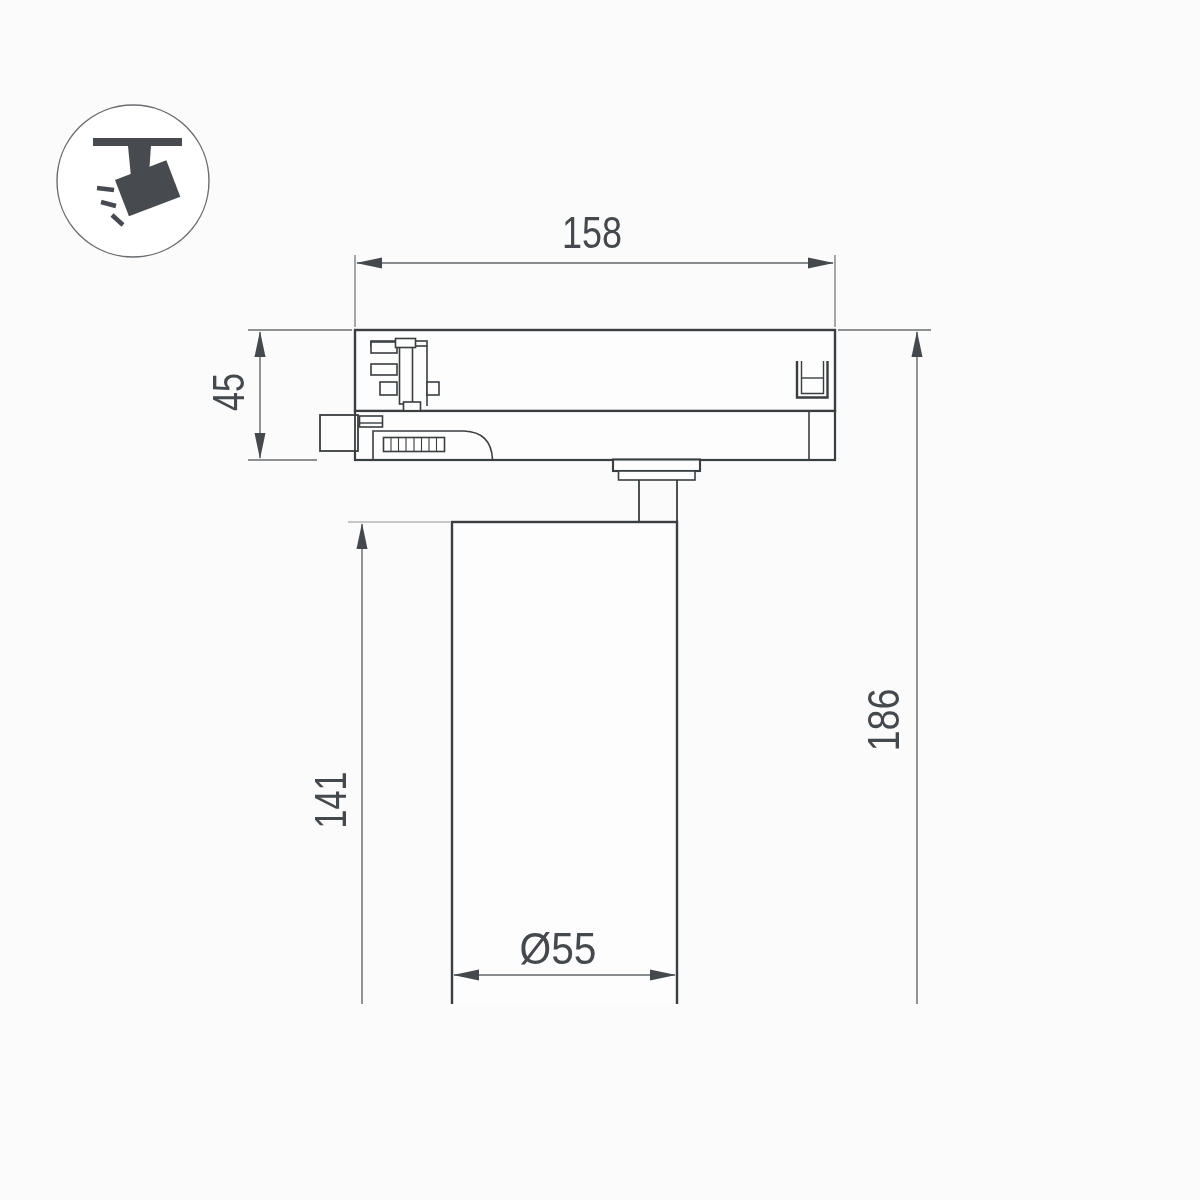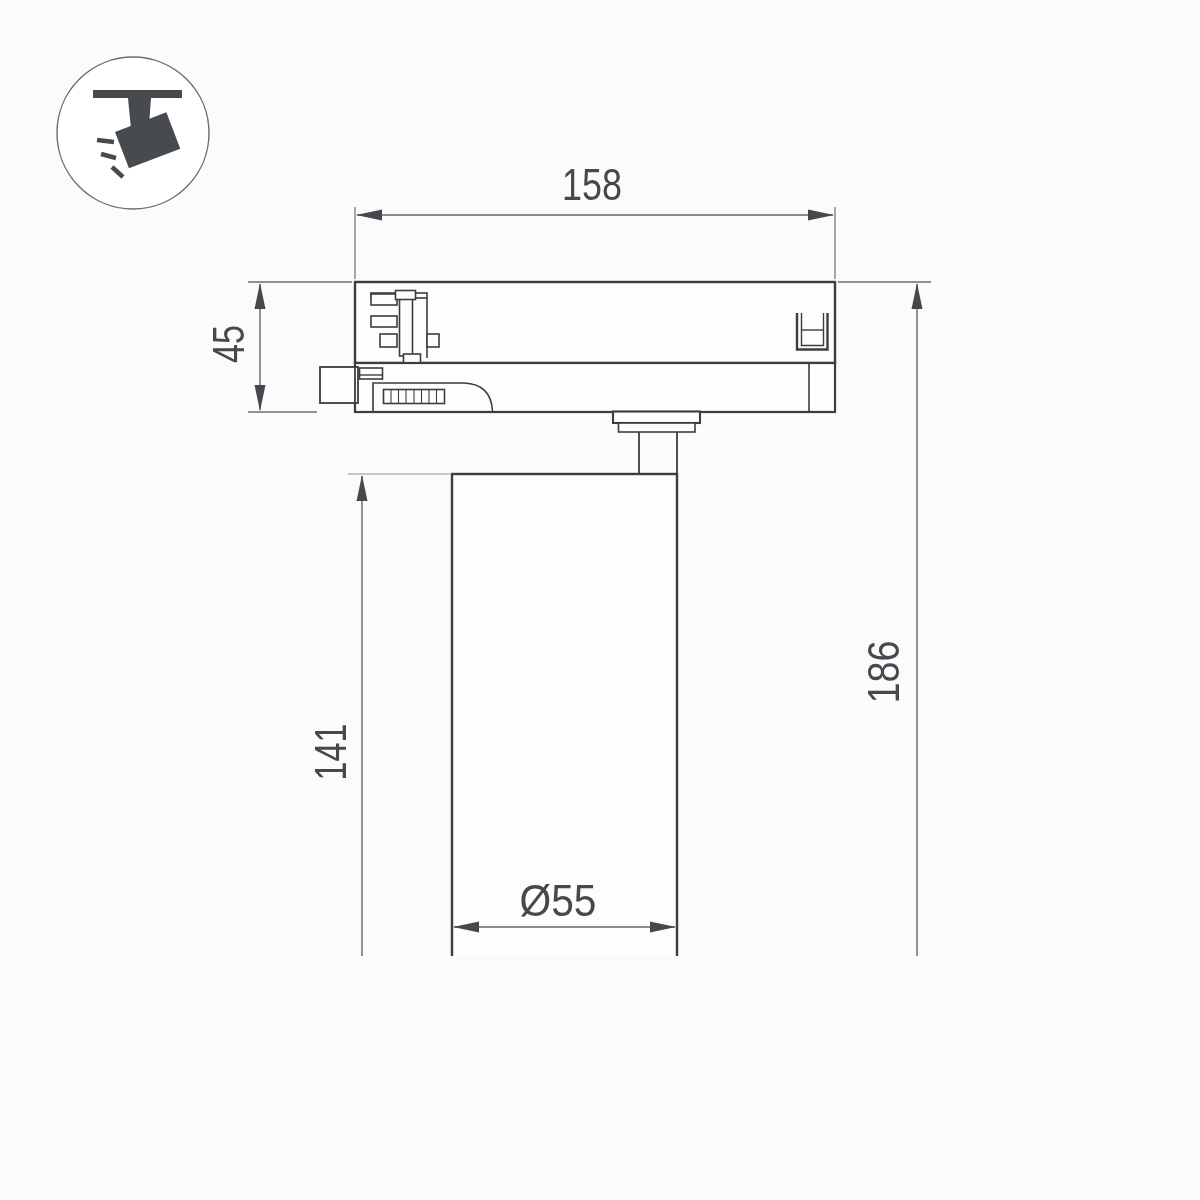--- a/index.html
+++ b/index.html
@@ -9,20 +9,21 @@
     height: 1200px;
     background: #fbfbfc;
     font-family: "Liberation Sans", "DejaVu Sans", sans-serif;
   }
   .stage {
     position: relative;
     width: 1200px;
     height: 956px;
     background: #fbfbfc;
     overflow: hidden;
+    margin-top: 48px;
   }
   svg { display: block; }
   .dim-text {
     font-family: "Liberation Sans", "DejaVu Sans", sans-serif;
     font-size: 44px;
     fill: #45484c;
   }
 </style>
 </head>
 <body>

